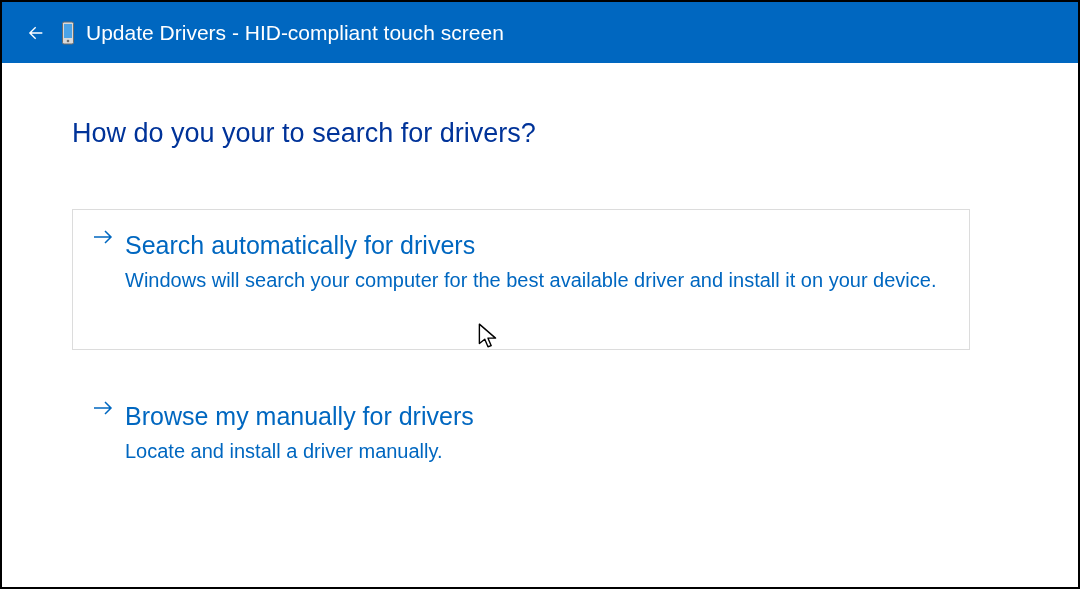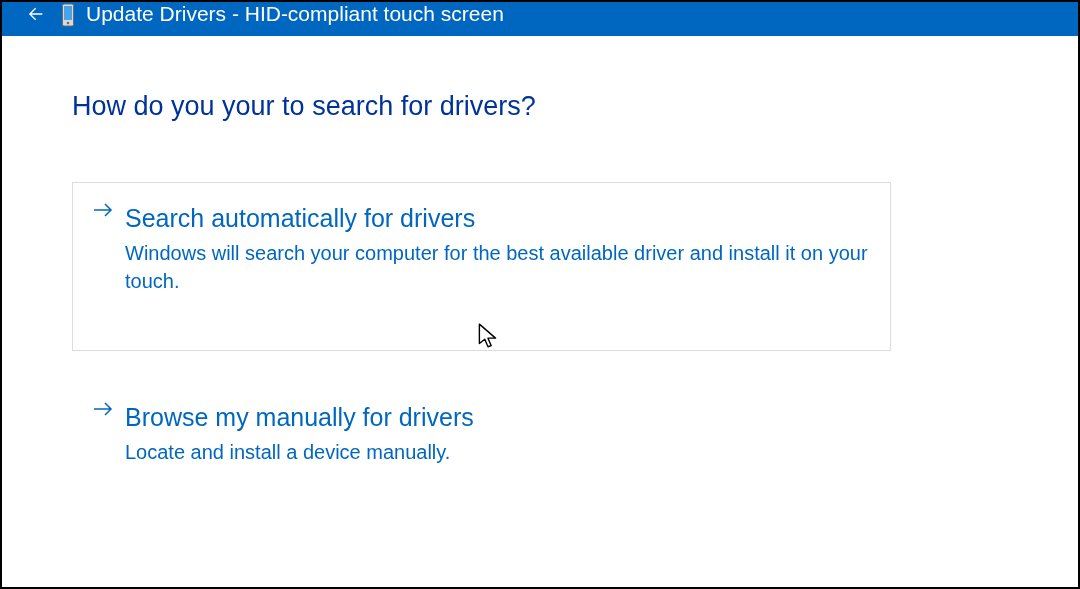--- a/index.html
+++ b/index.html
@@ -10,24 +10,24 @@
     }
     body {
       width: 1080px;
       height: 589px;
       background: #ffffff;
       border: 2px solid #000000;
       position: relative;
       overflow: hidden;
     }
     .titlebar {
-      height: 34px;
+      height: 61px;
       background: #0067c0;
       display: flex;
-      align-items: flex-start;
+      align-items: center;
       padding-left: 20px;
       gap: 14px;
     }
     .back-btn {
       color: #ffffff;
       font-size: 20px;
       width: 24px;
       height: 24px;
       display: flex;
       align-items: center;
@@ -63,21 +63,21 @@
     .heading {
       color: #003399;
       font-size: 27px;
       font-weight: 400;
       margin-bottom: 60px;
     }
     .option {
       border: 1px solid transparent;
       padding: 20px 20px 20px 20px;
       margin-bottom: 30px;
-      width: 819px;
+      width: 898px;
     }
     .option.hovered {
       border: 1px solid #dcdcdc;
       padding-bottom: 55px;
     }
     .option-header {
       display: flex;
       align-items: flex-start;
       gap: 10px;
     }
@@ -150,35 +150,35 @@
 
   <div class="option hovered">
     <div class="option-header">
       <div class="arrow-icon">
         <svg viewBox="0 0 20 14">
           <path d="M1 7 L18 7 M12 1 L18 7 L12 13"></path>
         </svg>
       </div>
       <div class="option-text">
         <div class="option-title">Search automatically for drivers</div>
-        <div class="option-desc">Windows will search your computer for the best available driver and install it on your touch.</div>
+        <div class="option-desc">Windows will search your computer for the best available driver and install it on your device.</div>
       </div>
     </div>
   </div>
 
   <div class="option">
     <div class="option-header">
       <div class="arrow-icon">
         <svg viewBox="0 0 20 14">
           <path d="M1 7 L18 7 M12 1 L18 7 L12 13"></path>
         </svg>
       </div>
       <div class="option-text">
         <div class="option-title">Browse my manually for drivers</div>
-        <div class="option-desc">Locate and install a device manually.</div>
+        <div class="option-desc">Locate and install a driver manually.</div>
       </div>
     </div>
   </div>
 </div>
 
 <div class="cursor">
   <svg viewBox="0 0 20 26">
     <path d="M2 2 L2 20 L7 16 L10 23 L13 22 L10 15 L17 15 Z" fill="#ffffff" stroke="#000000" stroke-width="1.3" stroke-linejoin="round"></path>
   </svg>
 </div>

